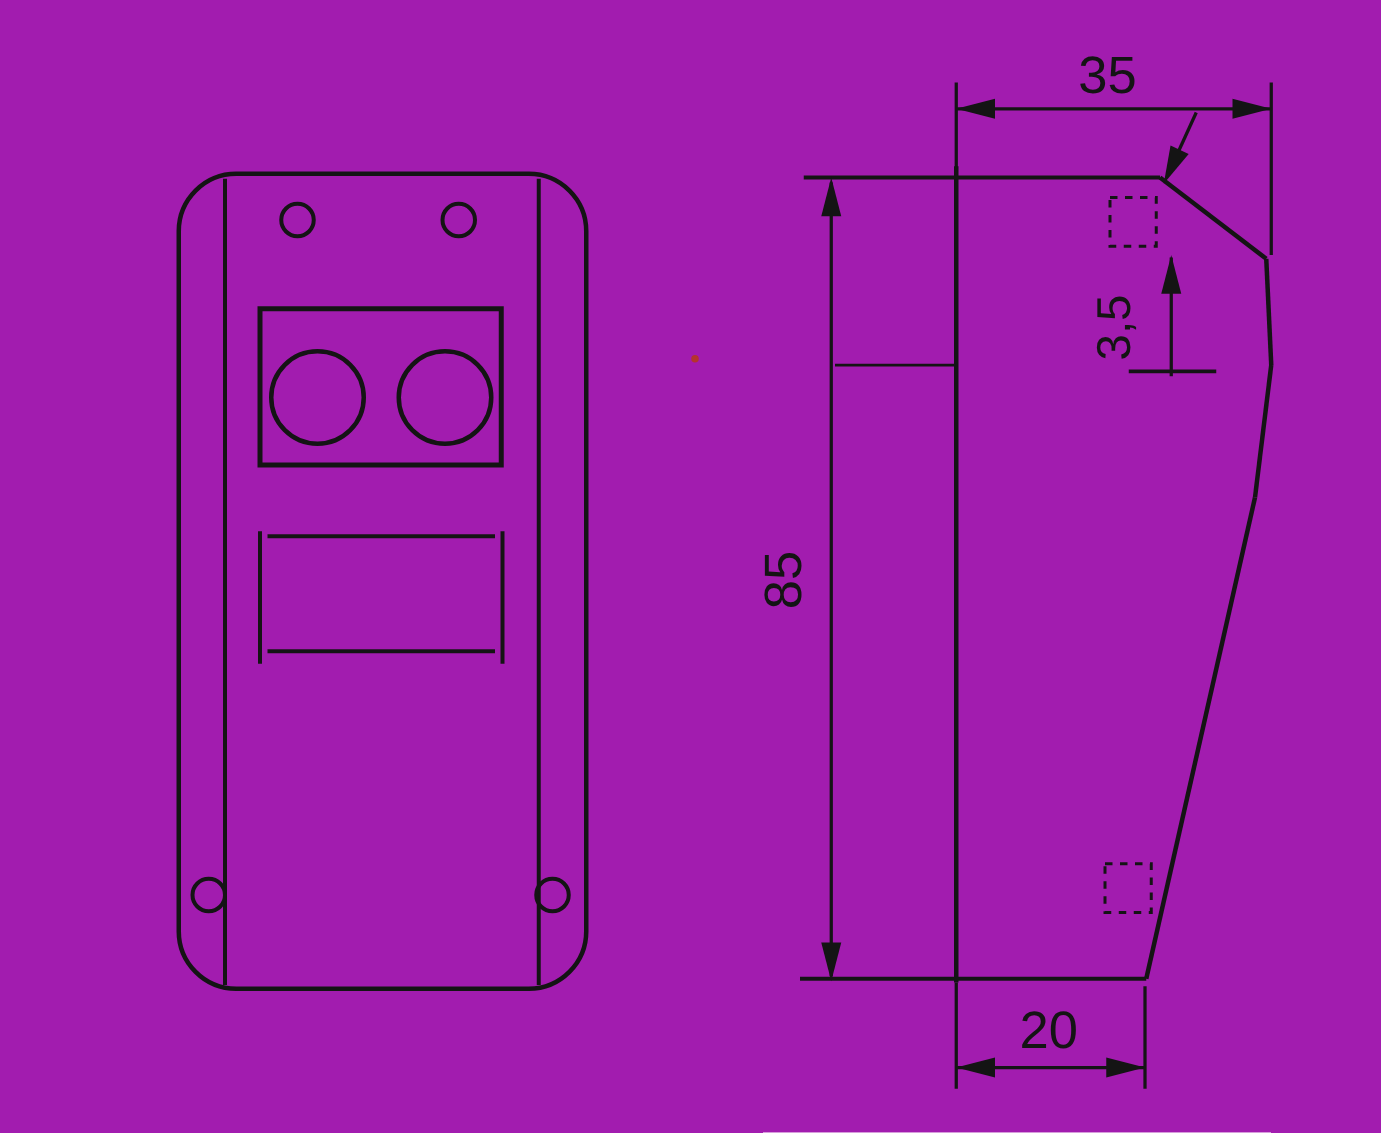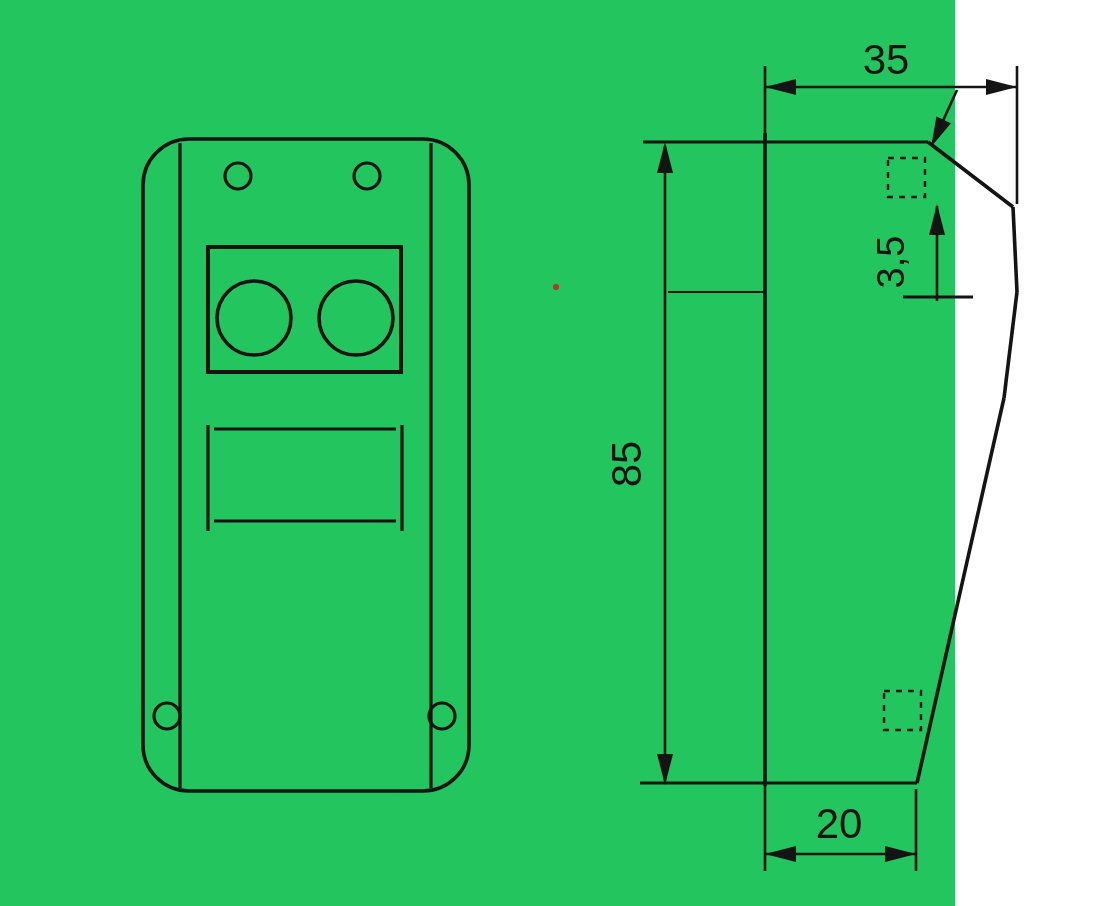--- a/index.html
+++ b/index.html
@@ -5,23 +5,23 @@
   html, body {
     margin: 0;
     padding: 0;
     background: #ffffff;
     width: 1105px;
     height: 906px;
     overflow: hidden;
   }
   .drawing-wrap {
     position: relative;
-    width: 955px;
+    width: 1105px;
     height: 906px;
-    background: #22c55e;
+    background: #a21caf;
   }
   svg { display: block; }
   .stroke {
     stroke: #141414;
     fill: none;
     stroke-linecap: butt;
     stroke-linejoin: miter;
   }
   .thick   { stroke-width: 3.6; }
   .med     { stroke-width: 3.2; }

